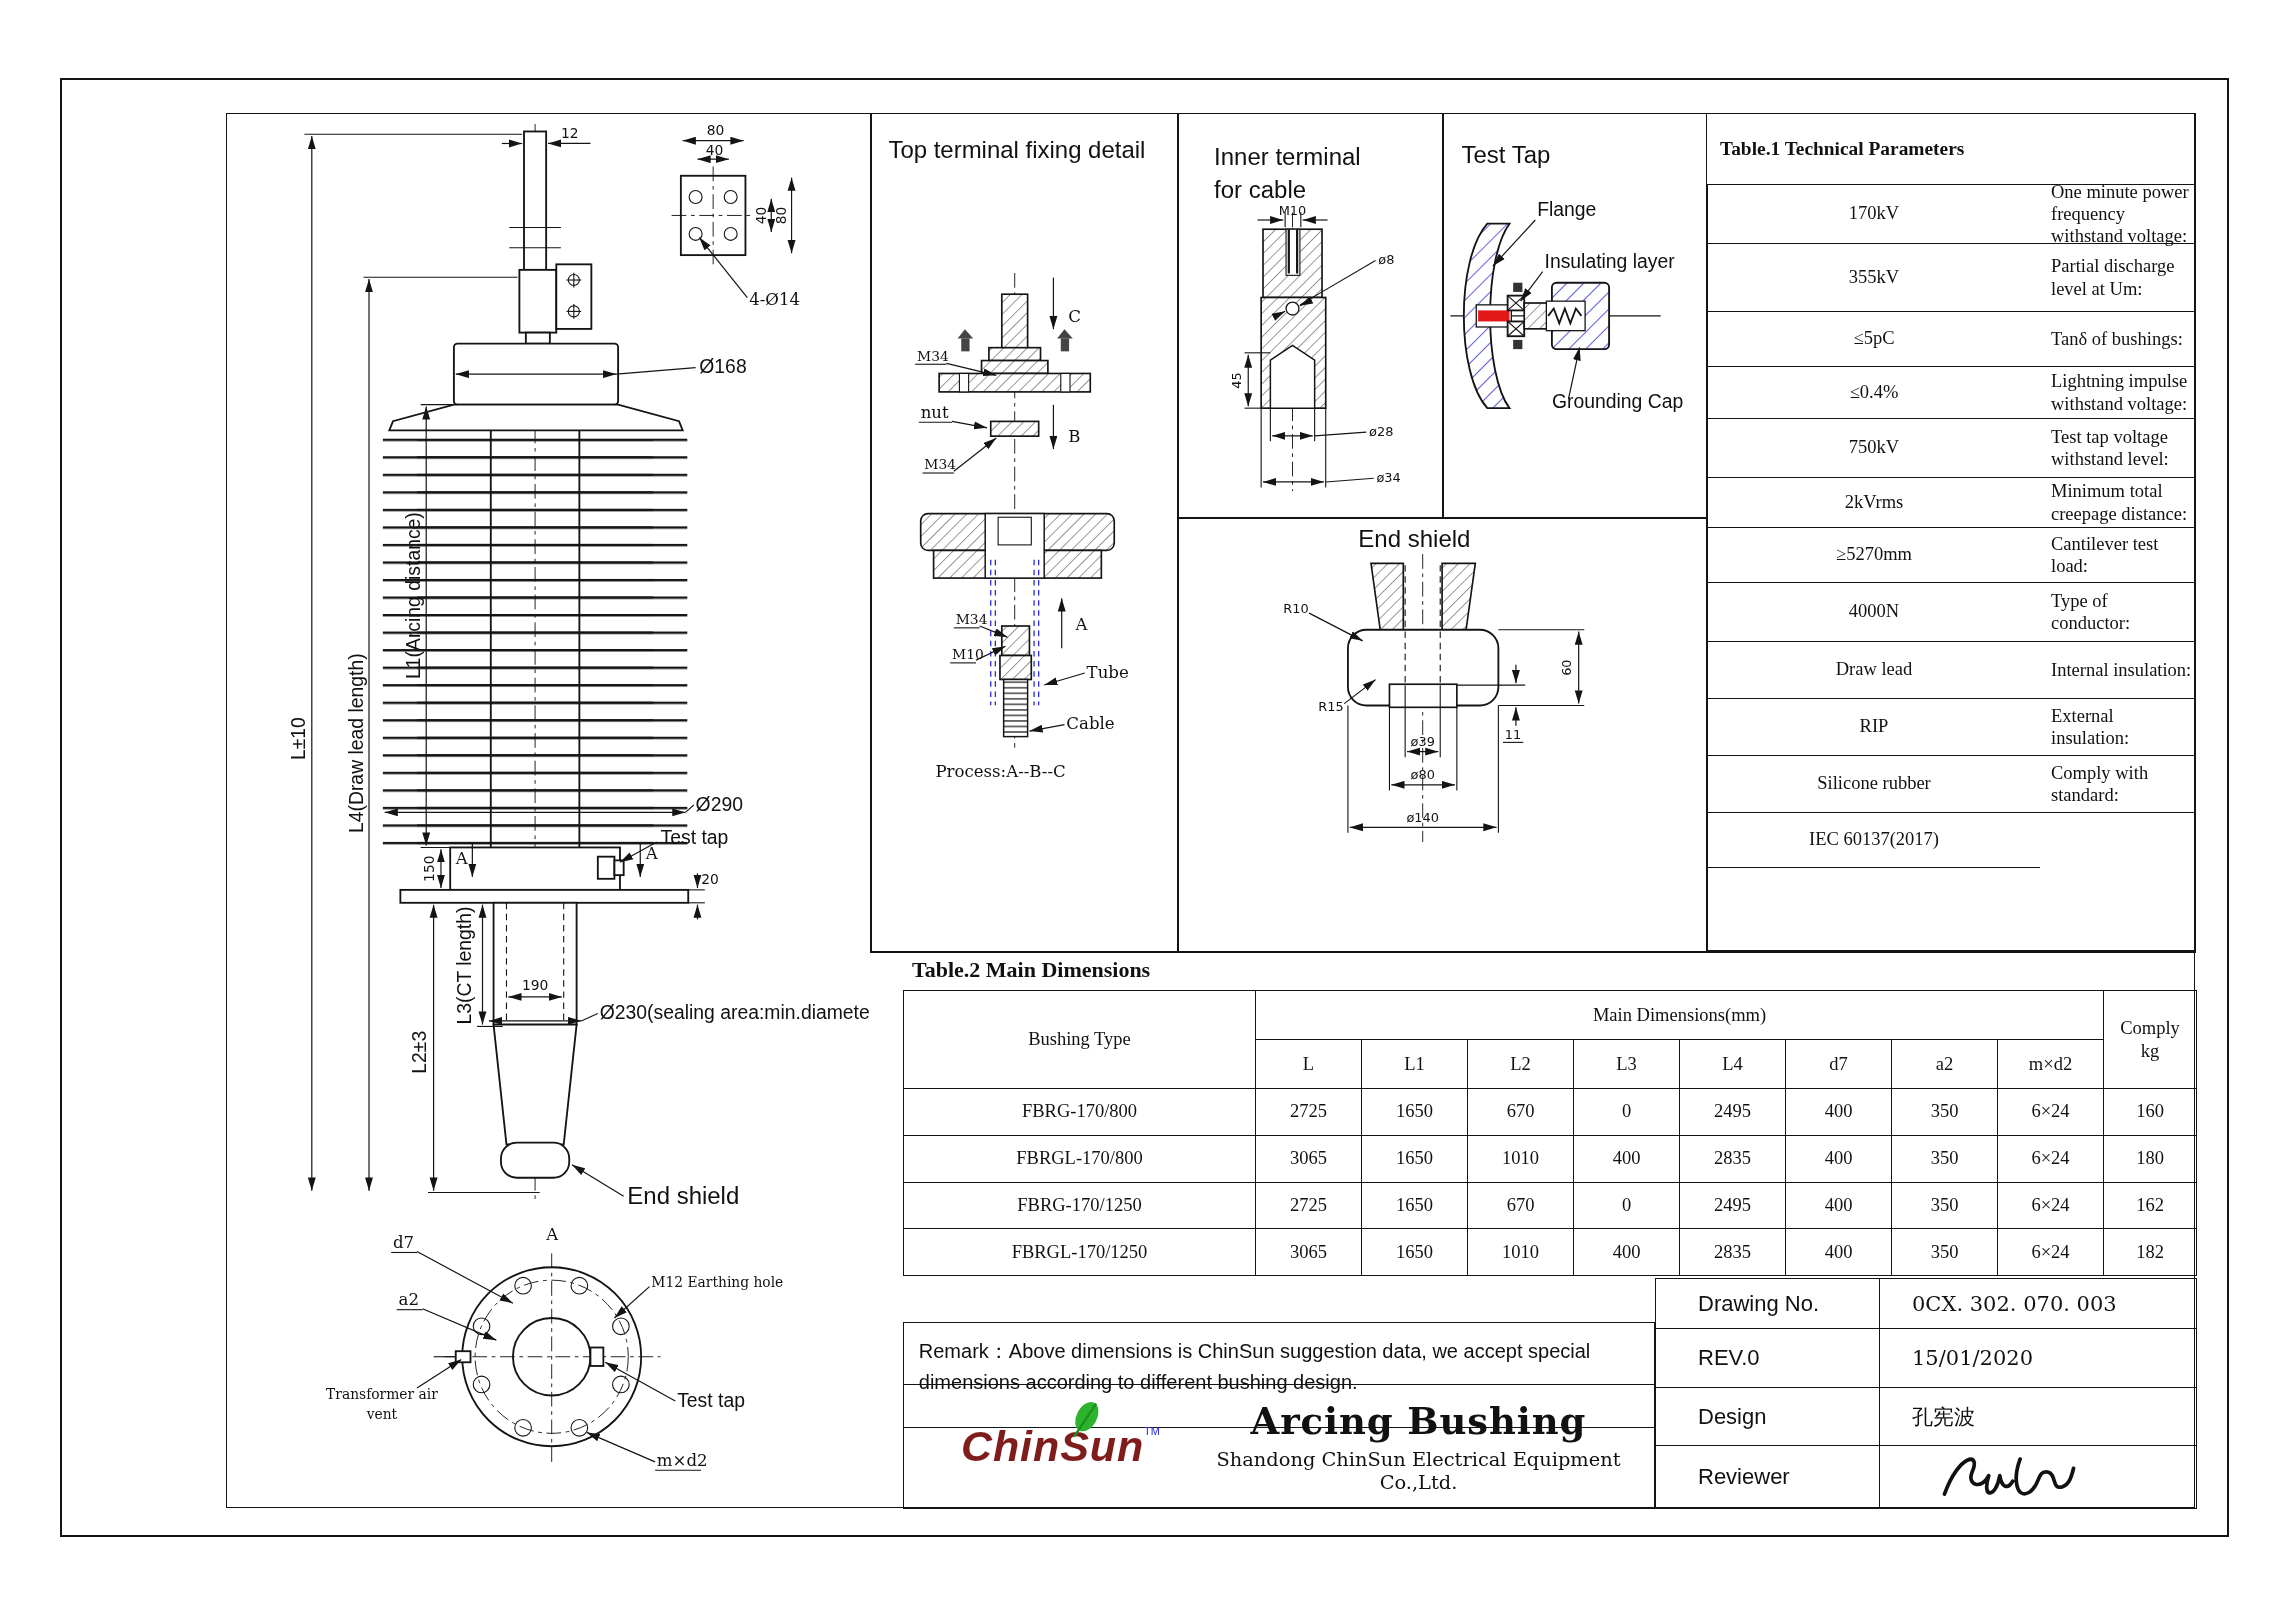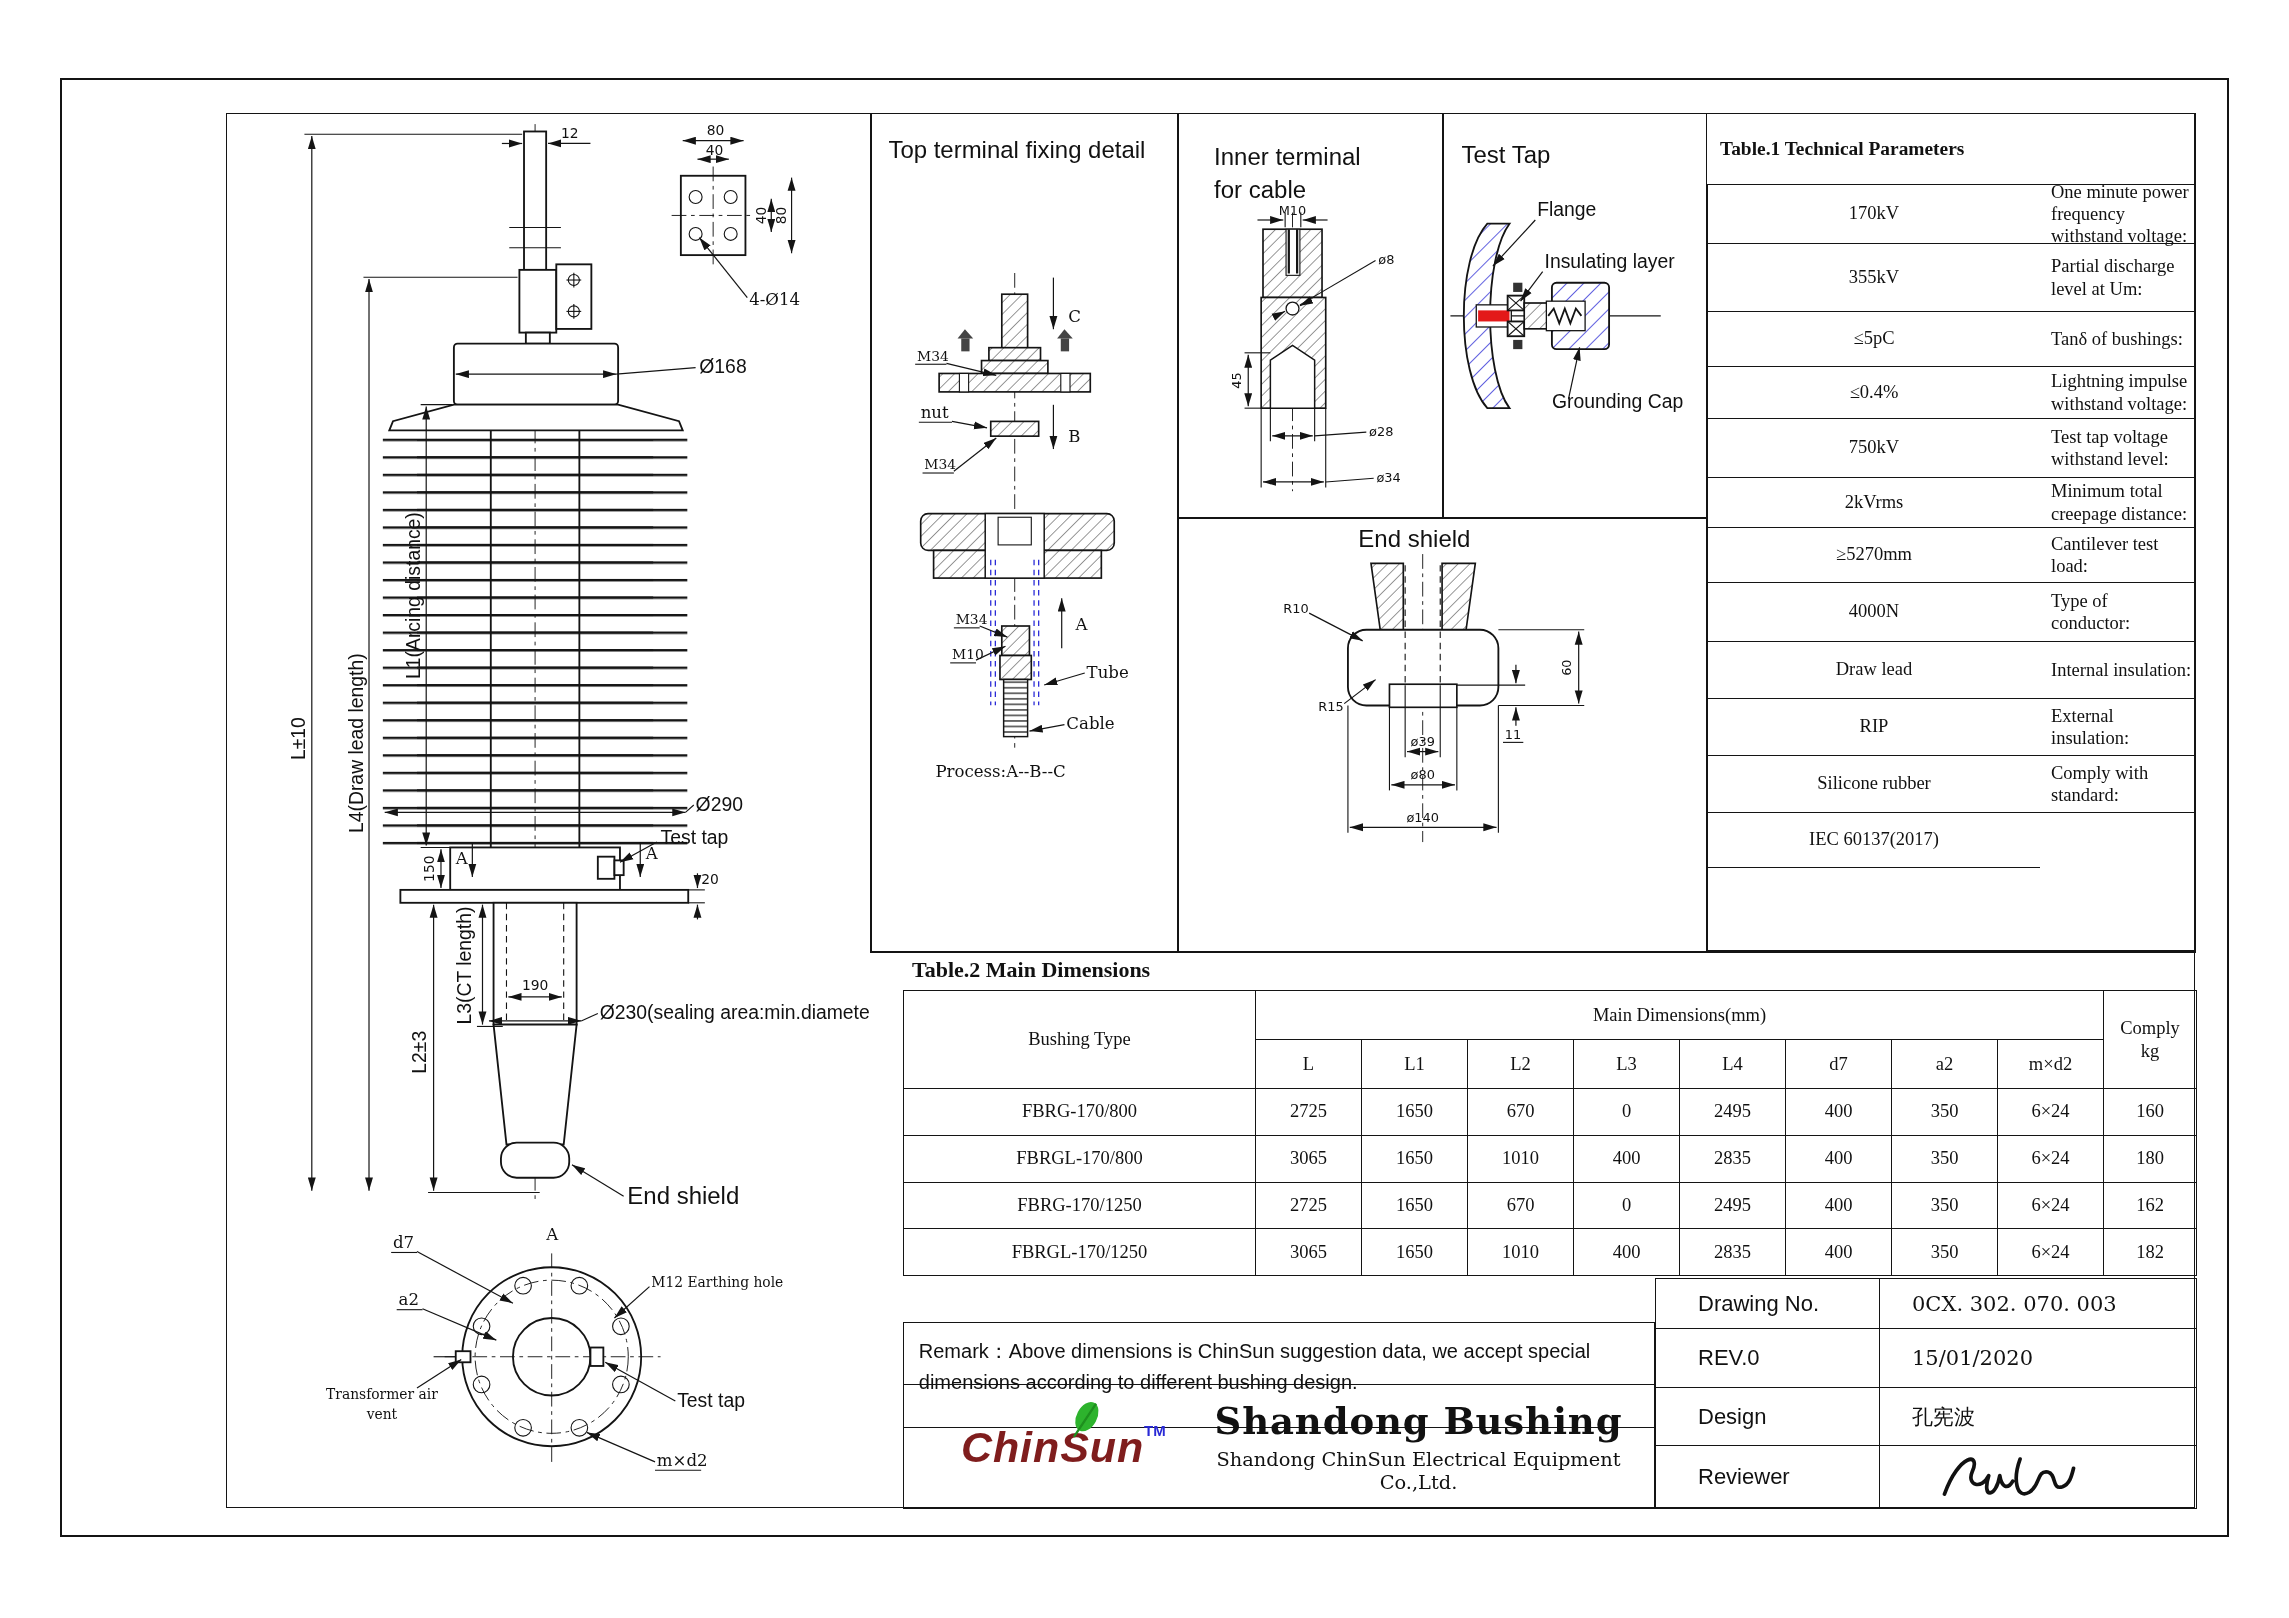--- a/index.html
+++ b/index.html
@@ -23,21 +23,21 @@
       font-family:"Liberation Serif","DejaVu Serif",serif;font-size:18.5px;}
   .t2 div{display:flex;align-items:center;justify-content:center;text-align:center;box-sizing:border-box;}
   .bl{border-left:1.8px solid #141414;}
   .bt{border-top:1.8px solid #141414;}
   
   .remark{position:absolute;left:903px;top:1322px;width:752px;height:106px;border:1.8px solid #141414;box-sizing:border-box;
       font-size:20px;line-height:1.55;padding:13px 16.6px 0 14.8px;}
   .logobox{position:absolute;left:903px;top:1384px;width:752px;height:125px;border:1.8px solid #141414;box-sizing:border-box;display:flex;align-items:center;}
   .logo{position:relative;margin-left:57px;width:222px;}
   .logo-text{font-size:43px;font-weight:bold;font-style:italic;color:#7f1d1d;letter-spacing:0.9px;}
-  .logo-tm{font-size:15px;color:#2a2ad6;vertical-align:26px;font-style:normal;font-weight:bold;}
+  .logo-tm{font-size:11px;color:#2a2ad6;vertical-align:26px;font-style:normal;font-weight:normal;}
   .coname{flex:1;text-align:center;font-family:"DejaVu Serif","Liberation Serif",serif;}
   .coname .big{font-size:37px;font-weight:bold;letter-spacing:0.9px;}
   .coname .sub{font-size:19.4px;margin-top:5.5px;}
   .tblock{position:absolute;left:1655px;top:1278px;width:542px;height:231px;border:1.8px solid #141414;box-sizing:border-box;
       display:grid;grid-template-columns:223px 1fr;grid-template-rows:49px 59px 58px 1fr;font-size:22px;}
   .tbl{display:flex;align-items:center;padding-left:42px;}
   .tbv{border-left:1.8px solid #141414;display:flex;align-items:center;padding-left:32px;
        font-family:"DejaVu Serif","Liberation Serif",serif;font-size:21px;}
   .tbt{border-top:1.8px solid #141414;}
   .t2title{position:absolute;left:912px;top:957px;font-family:Liberation Serif, serif;font-weight:bold;font-size:22px;}
@@ -494,21 +494,21 @@
 
 <div class="logobox">
   <div class="logo">
     <svg class="abs" style="left:100px;top:-24px;" width="48" height="41" viewBox="0 0 52 44">
       <ellipse cx="28" cy="20" rx="11" ry="17" transform="rotate(28 28 20)" fill="#2db32d"></ellipse>
       <path d="M14,42 C22,30 30,18 38,6" stroke="#1e8f1e" stroke-width="2.5" fill="none"></path>
     </svg>
     <span class="logo-text">ChinSun</span><span class="logo-tm">TM</span>
   </div>
   <div class="coname">
-    <div class="big">Shandong Bushing</div>
+    <div class="big">Arcing Bushing</div>
     <div class="sub">Shandong ChinSun Electrical Equipment Co.,Ltd.</div>
   </div>
 </div>
 
 <div class="tblock">
   <div class="tbl">Drawing No.</div>
   <div class="tbv">0CX. 302. 070. 003</div>
   <div class="tbl tbt">REV.0</div>
   <div class="tbv tbt">15/01/2020</div>
   <div class="tbl tbt">Design</div>

